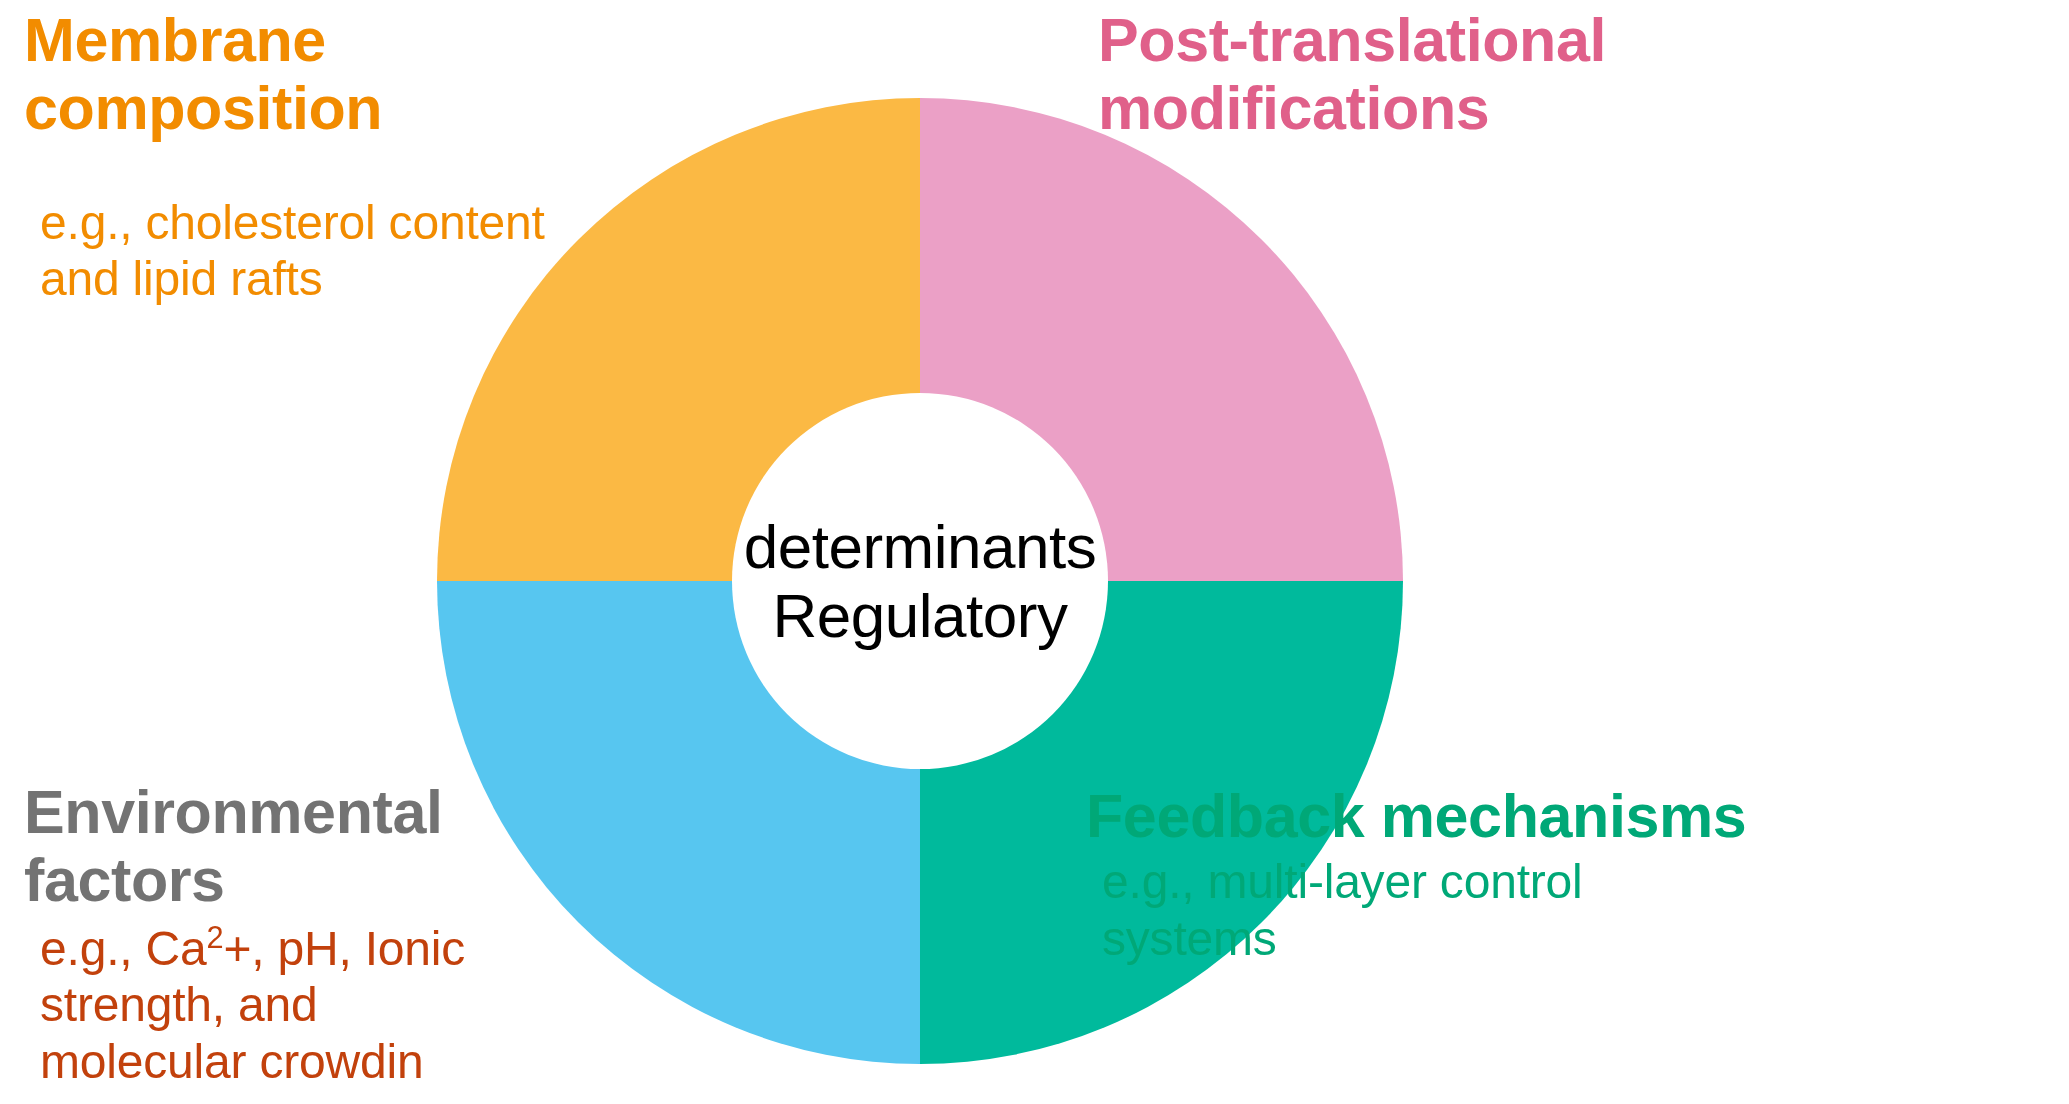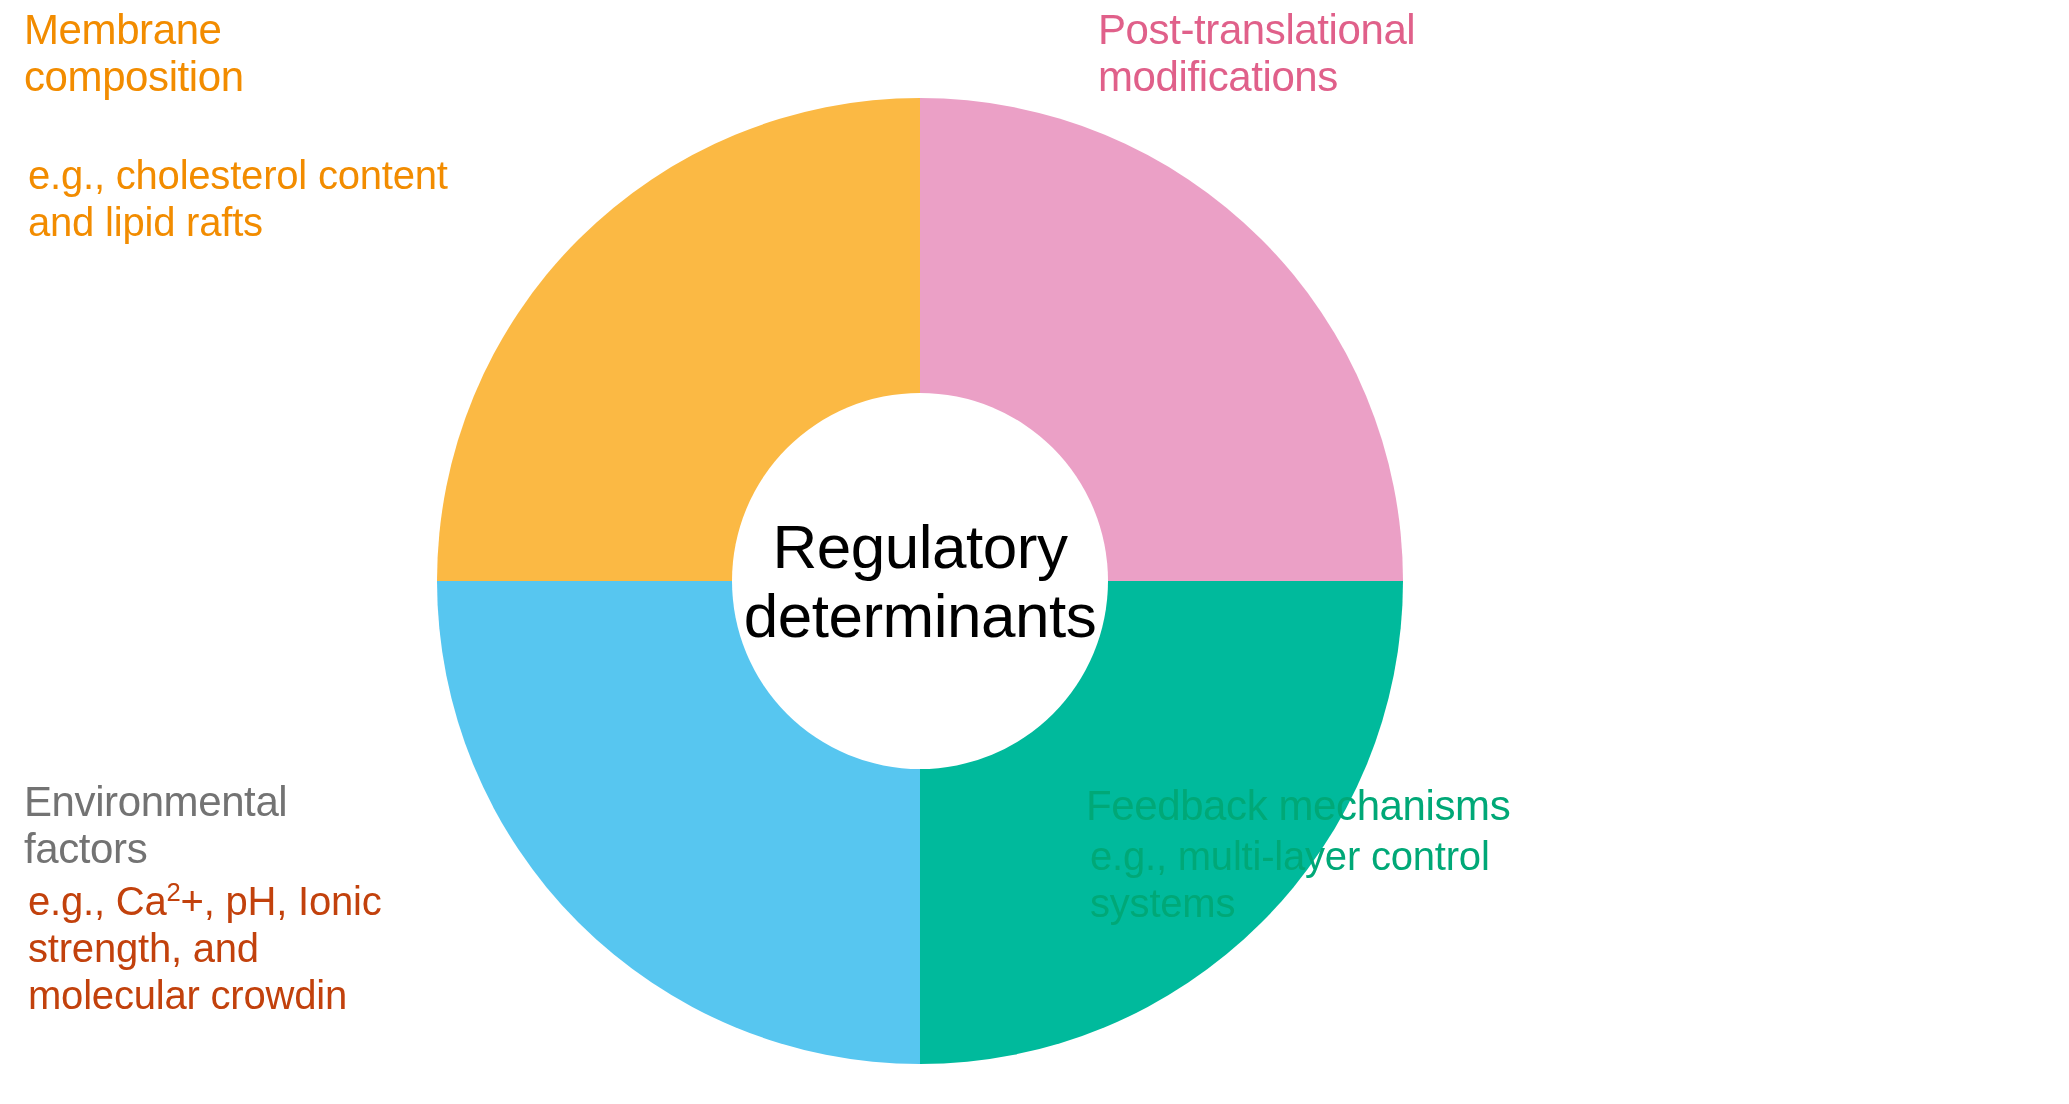--- a/index.html
+++ b/index.html
@@ -40,32 +40,32 @@
     line-height: 1.12;
     letter-spacing: -0.5px;
     white-space: nowrap;
     z-index: 5;
   }
   .center-label .cl-line { display: block; }
 
   
   .qblock { position: absolute; }
   .qtitle {
-    font-size: 42px;
+    font-size: 61px;
     line-height: 1.12;
     letter-spacing: -0.4px;
     margin: 0;
-    font-weight: normal;
+    font-weight: bold;
     white-space: pre-line;
   }
   .qdesc {
-    font-size: 40px;
+    font-size: 48px;
     line-height: 1.18;
     letter-spacing: -0.2px;
-    margin: 4px;
+    margin: 16px;
     white-space: pre-line;
   }
 
   
   #block-membrane { left: 24px; top: 6px; width: 640px; }
   #block-membrane .qtitle { color: #F28C00; }
   #block-membrane .qdesc  { color: #F28C00; margin-top: 52px; }
 
   
   #block-ptm { left: 1086px; top: 6px; width: 700px; }
@@ -98,22 +98,22 @@
 
       <path d="M 483 483 L 483 966 A 483 483 0 0 0 966 483 Z" fill="#00BA9C"></path>
 
       <path d="M 483 483 L 0 483 A 483 483 0 0 0 483 966 Z" fill="#57C6F0"></path>
 
       <circle cx="483" cy="483" r="188" fill="#ffffff"></circle>
     </svg>
   </div>
 
   <div class="center-label">
+    <span class="cl-line">determinants</span>
     <span class="cl-line">Regulatory</span>
-    <span class="cl-line">determinants</span>
   </div>
 
   <div class="qblock" id="block-membrane">
     <p class="qtitle">Membrane
 composition</p>
     <p class="qdesc">e.g., cholesterol content
 and lipid rafts</p>
   </div>
 
   <div class="qblock" id="block-ptm">

